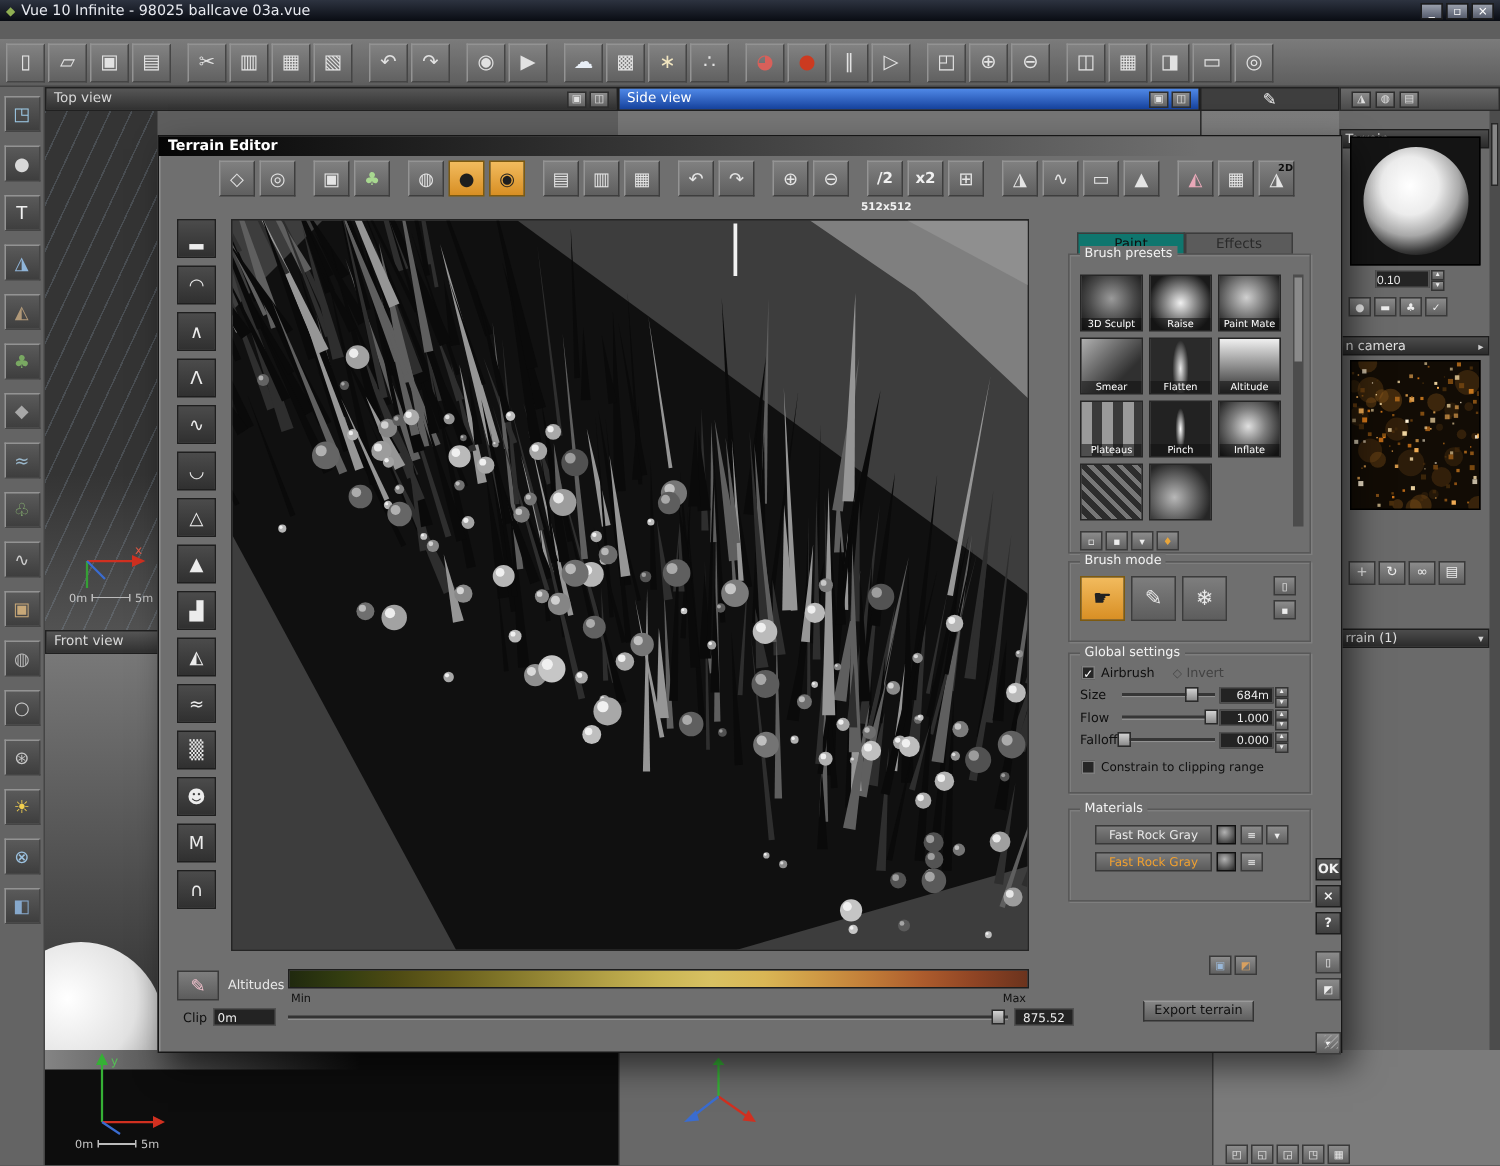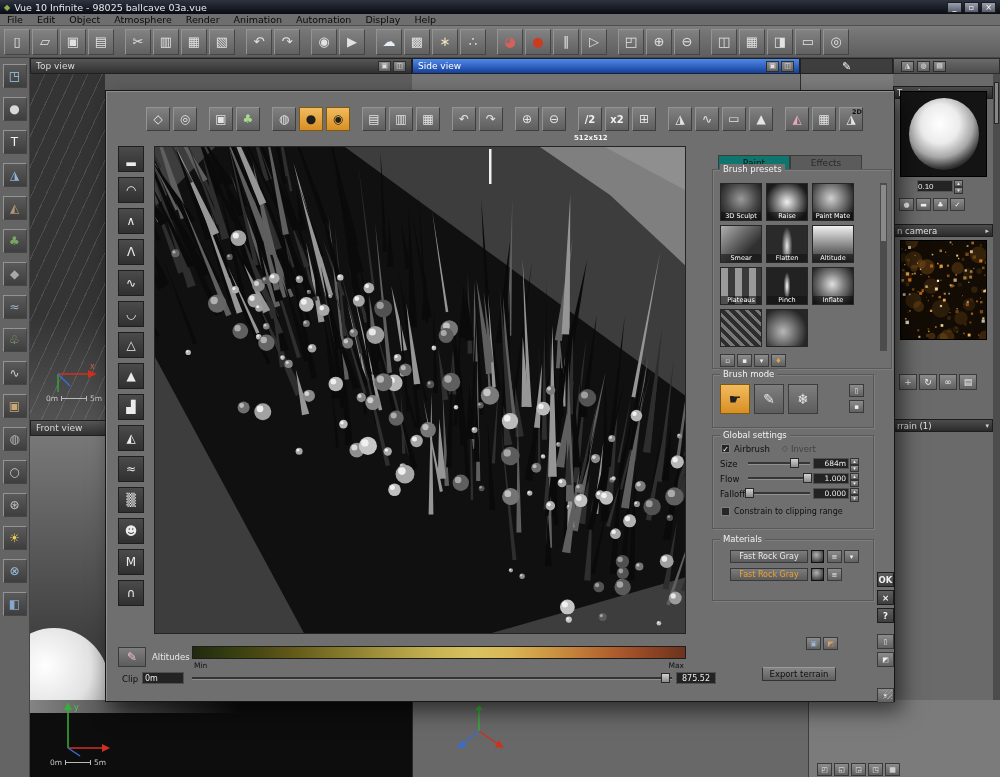--- a/index.html
+++ b/index.html
@@ -72,21 +72,21 @@
   .rescap{position:absolute;top:26px;left:-5px;width:56px;font-size:7px;color:#f2f2f2;text-align:left}
   .sup2d{position:absolute;top:0;right:0;font-size:6.5px;font-weight:bold;color:#101010}
   #brush-strip{position:absolute;left:12px;top:55px;display:flex;flex-direction:column}
   .bbtn{width:26px;height:26px;margin-bottom:5px;background:linear-gradient(#4b4b4b,#303030);border:1px solid #1f1f1f;color:#ececec;font-size:12px;display:flex;align-items:center;justify-content:center}
   #te-preview{position:absolute;left:48px;top:55px;width:532px;height:488px;background:#3d3d3d;border:1px solid #242424;overflow:hidden}
   .tab{position:absolute;width:72px;height:15px;font-size:9px;display:flex;align-items:center;justify-content:center;border:1px solid #3c3c3c}
   #tab-paint{left:612px;top:64px;background:#0f766e;color:#0f0f0f;border-bottom-color:#7d7d7d}
   #tab-effects{left:684px;top:64px;background:#5b5b5b;color:#2a2a2a}
   .group{position:absolute;border:1px solid #585858;box-shadow:inset 1px 1px 0 #7e7e7e,1px 1px 0 #7e7e7e}
   .group-label{position:absolute;top:-6px;left:7px;background:#6f6f6f;padding:0 3px;font-size:8.5px;color:#f2f2f2;white-space:nowrap}
-  #grp-presets{left:606px;top:78px;width:180px;height:200px}
+  #grp-presets{left:606px;top:78px;width:162px;height:200px}
   #preset-grid{position:absolute;left:7px;top:13px;width:140px;display:grid;grid-template-columns:repeat(3,42px);gap:4px}
   .thumb{width:42px;height:38px;position:relative;border:1px solid #262626;background:#1e1e1e}
   .thumb .tl{position:absolute;bottom:0;left:0;right:0;font-size:6.5px;color:#fff;background:rgba(16,16,16,.55);text-align:center;line-height:8px;white-space:nowrap;overflow:hidden}
   #preset-grid .thumb:nth-child(1){background:radial-gradient(circle at 50% 42%,#9a9a9a,#4a4a4a 52%,#141414 95%)}
   #preset-grid .thumb:nth-child(2){background:radial-gradient(circle at 50% 50%,#f0f0f0,#8f8f8f 35%,#1a1a1a 80%)}
   #preset-grid .thumb:nth-child(3){background:radial-gradient(circle at 45% 40%,#d0d0d0,#707070 45%,#181818 85%)}
   #preset-grid .thumb:nth-child(4){background:linear-gradient(135deg,#b0b0b0,#303030 70%)}
   #preset-grid .thumb:nth-child(5){background:radial-gradient(ellipse 18% 70% at 50% 55%,#e8e8e8,#2a2a2a 75%)}
   #preset-grid .thumb:nth-child(6){background:linear-gradient(#f0f0f0,#2e2e2e)}
   #preset-grid .thumb:nth-child(7){background:repeating-linear-gradient(90deg,#9a9a9a 0 7px,#3a3a3a 7px 14px)}
@@ -148,31 +148,20 @@
 
   <div class="titlebar">
     <span class="logo">◆</span>
     <span>Vue 10 Infinite - 98025 ballcave 03a.vue</span>
     <span class="winbtns" id="winbtns">
         <span class="winbtn">_</span>
         <span class="winbtn">▫</span>
         <span class="winbtn">×</span>
       </span>
   </div>
-  <div class="menubar" id="menubar">
-      <span class="menu-item">File</span>
-      <span class="menu-item">Edit</span>
-      <span class="menu-item">Object</span>
-      <span class="menu-item">Atmosphere</span>
-      <span class="menu-item">Render</span>
-      <span class="menu-item">Animation</span>
-      <span class="menu-item">Automation</span>
-      <span class="menu-item">Display</span>
-      <span class="menu-item">Help</span>
-    </div>
   <div class="toolbar" id="maintoolbar">
       <div class="tbtn">▯</div>
       <div class="tbtn">▱</div>
       <div class="tbtn">▣</div>
       <div class="tbtn">▤</div>
       <div class="tbtn sep">✂</div>
       <div class="tbtn">▥</div>
       <div class="tbtn">▦</div>
       <div class="tbtn">▧</div>
       <div class="tbtn sep">↶</div>
@@ -486,20 +475,23 @@
     <div class="p-header" style="top:345px">
       <span>rrain (1)</span>
       <span class="arrow">▾</span>
     </div>
     <div id="panel-scroll">
         <div class="thumb"></div>
       </div>
   </div>
 
   <div id="terrain-editor">
+    <div class="dlg-title">
+      <span>Terrain Editor</span>
+    </div>
     <div id="dlg-toolbar">
         <div class="dbtn">◇</div>
         <div class="dbtn">◎</div>
         <div class="dbtn sep">▣</div>
         <div class="dbtn" style="color:#a8d890">♣</div>
         <div class="dbtn sep">◍</div>
         <div class="dbtn active">●</div>
         <div class="dbtn active">◉</div>
         <div class="dbtn sep">▤</div>
         <div class="dbtn">▥</div>

